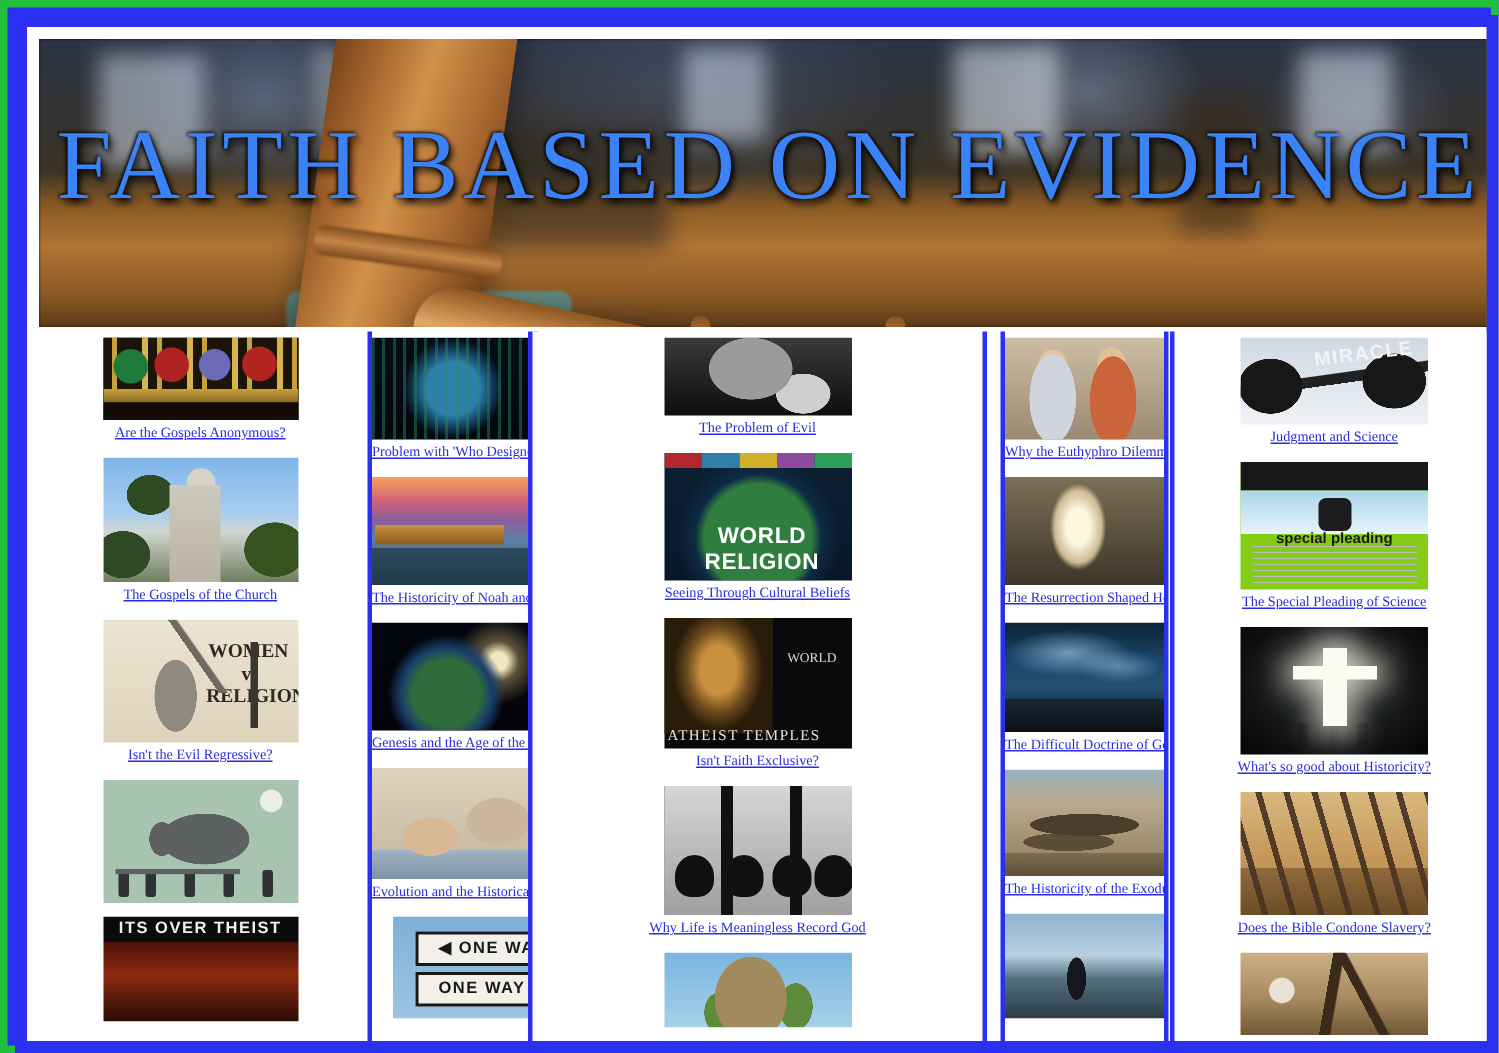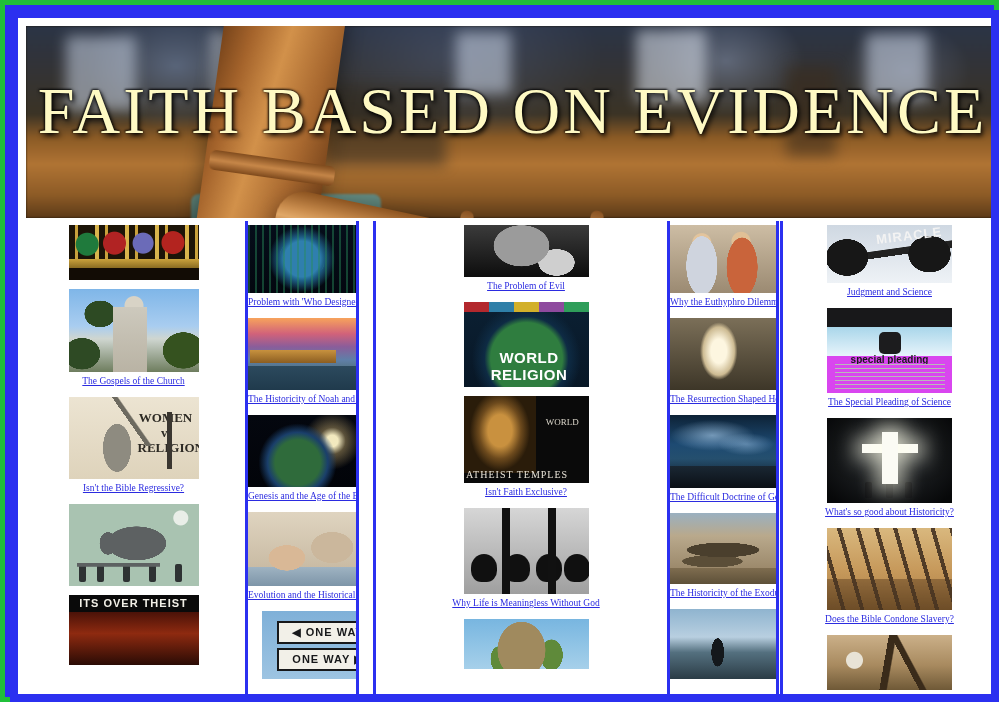--- a/index.html
+++ b/index.html
@@ -86,21 +86,21 @@
     position:absolute;left:165px;top:168px;width:190px;height:40px;
     background:linear-gradient(180deg,#63897f,#3c5a52);
     border-radius:8px 8px 0 0;filter:blur(1px);
   }
   .banner-title{
     position:absolute;left:0;top:47px;width:973px;
     text-align:center;
     font-family:"Liberation Serif",serif;
     font-size:66px;
     letter-spacing:3px;
-    color:#fef9c3;
+    color:#3b82f6;
     text-shadow:0 0 3px rgba(0,0,0,.95), 2px 3px 5px rgba(0,0,0,.9), -1px -1px 2px rgba(0,0,0,.6);
     white-space:nowrap;
     font-weight:400;
   }
 
   
   .columns{
     position:absolute;left:8px;top:203px;width:973px;height:481px;
   }
   .col{
@@ -268,21 +268,21 @@
       background:radial-gradient(ellipse 9px 20px at 45% 62%,#14181c 70%,transparent 71%);}
 
   .t-miracle{background:linear-gradient(180deg,#cfd8e2,#eef2f6);}
   .t-miracle:after{content:"";position:absolute;inset:0;
       background:
         radial-gradient(ellipse 30px 26px at 16% 56%,#171717 70%,transparent 71%),
         radial-gradient(ellipse 30px 26px at 82% 50%,#171717 70%,transparent 71%),
         linear-gradient(-8deg,transparent 47%,#222 47%,#222 56%,transparent 57%);}
   .t-miracle .mw{position:absolute;right:8%;top:6%;color:#f3f3f3;font-family:"Liberation Sans",sans-serif;
         font-weight:700;font-size:13px;letter-spacing:1px;transform:rotate(-7deg);z-index:3;}
-  .t-plead{background:#d946ef;}
+  .t-plead{background:#84cc16;}
   .t-plead .topbar{position:absolute;left:0;top:0;width:100%;height:22%;background:#18181a;}
   .t-plead .sky{position:absolute;left:0;top:22%;width:100%;height:34%;background:linear-gradient(180deg,#a9d6ea,#e7f4fb);}
   .t-plead .badge{position:absolute;left:50%;top:28%;transform:translateX(-50%);width:22px;height:22px;
         background:#1c1c1e;border-radius:5px;}
   .t-plead .h{position:absolute;left:0;top:54%;width:100%;text-align:center;
         font-family:"Liberation Sans",sans-serif;font-weight:700;font-size:10px;color:#1a1a1a;}
   .t-plead .lines{position:absolute;left:6%;top:66%;width:88%;height:30%;
         background:repeating-linear-gradient(180deg,#b9b9b9 0 1px,transparent 1px 4px);}
   .t-cross{background:radial-gradient(ellipse 80px 60px at 50% 45%,#2b2f33,#070809);}
   .t-cross:after{content:"";position:absolute;left:44%;top:16%;width:13%;height:62%;background:#fbfbf4;
@@ -326,30 +326,31 @@
       <div class="gavel-ring r2"></div>
       <div class="banner-title">FAITH BASED ON EVIDENCE</div>
     </div>
 
     <div class="columns">
 
       <div class="col" style="left:0px;width:215px;">
         <div class="col-inner">
           <div class="card">
             <span class="thumb t-glass" style="width:130px;height:55px;"></span>
+            <span class="capwrap"><a class="cap">Are the Gospels Anonymous?</a></span>
           </div>
           <div class="card">
             <span class="thumb t-church" style="width:130px;height:83px;"></span>
             <span class="capwrap"><a class="cap">The Gospels of the Church</a></span>
           </div>
           <div class="card">
             <span class="thumb t-women" style="width:130px;height:82px;">
               <span class="lbl">WOMEN<br>v.<br>RELIGION</span>
             </span>
-            <span class="capwrap"><a class="cap">Isn't the Bible Regressive?</a></span>
+            <span class="capwrap"><a class="cap">Isn't the Evil Regressive?</a></span>
           </div>
           <div class="card">
             <span class="thumb t-eleph" style="width:130px;height:82px;">
               <span class="man" style="left:8%"></span>
               <span class="man" style="left:22%"></span>
               <span class="man" style="left:42%"></span>
               <span class="man" style="left:62%"></span>
               <span class="man" style="left:82%"></span>
             </span>
           </div>
@@ -382,53 +383,54 @@
           <div class="card">
             <span class="thumb t-oneway" style="width:128px;height:68px;margin-left:14px;">
               <span class="pole"></span>
               <span class="sign s1">◀ ONE WAY</span>
               <span class="sign s2">ONE WAY ▶</span>
             </span>
           </div>
         </div>
       </div>
 
-      <div class="col bordered" style="left:347px;width:306px;">
+      <div class="col bordered" style="left:326px;width:306px;">
         <div class="col-inner">
           <div class="card">
             <span class="thumb t-evil" style="width:125px;height:52px;"></span>
             <span class="capwrap"><a class="cap">The Problem of Evil</a></span>
           </div>
           <div class="card">
             <span class="thumb t-world" style="width:125px;height:85px;">
               <span class="strip">
                 <i style="background:#b3282d"></i>
                   <i style="background:#2f7fa8"></i>
                   <i style="background:#d2b02a"></i>
                   <i style="background:#8e4a9e"></i>
                   <i style="background:#2f9e5a"></i>
               </span>
               <span class="wl">WORLD RELIGION</span>
             </span>
+            <span class="capwrap"><a class="cap">Seeing Through Cultural Beliefs</a></span>
           </div>
           <div class="card">
             <span class="thumb t-temples" style="width:125px;height:87px;">
               <span class="tl">ATHEIST TEMPLES</span>
               <span class="ir">WORLD</span>
             </span>
             <span class="capwrap"><a class="cap">Isn't Faith Exclusive?</a></span>
           </div>
           <div class="card">
             <span class="thumb t-meaning" style="width:125px;height:86px;">
               <span class="tree" style="left:6%"></span>
               <span class="tree" style="left:32%"></span>
               <span class="tree" style="left:58%"></span>
               <span class="tree" style="left:80%"></span>
             </span>
-            <span class="capwrap"><a class="cap">Why Life is Meaningless Without God</a></span>
+            <span class="capwrap"><a class="cap">Why Life is Meaningless Record God</a></span>
           </div>
           <div class="card">
             <span class="thumb t-cactus" style="width:125px;height:50px;"></span>
           </div>
         </div>
       </div>
 
       <div class="col bordered" style="left:641px;width:112px;">
         <div class="col-inner">
           <div class="card">

